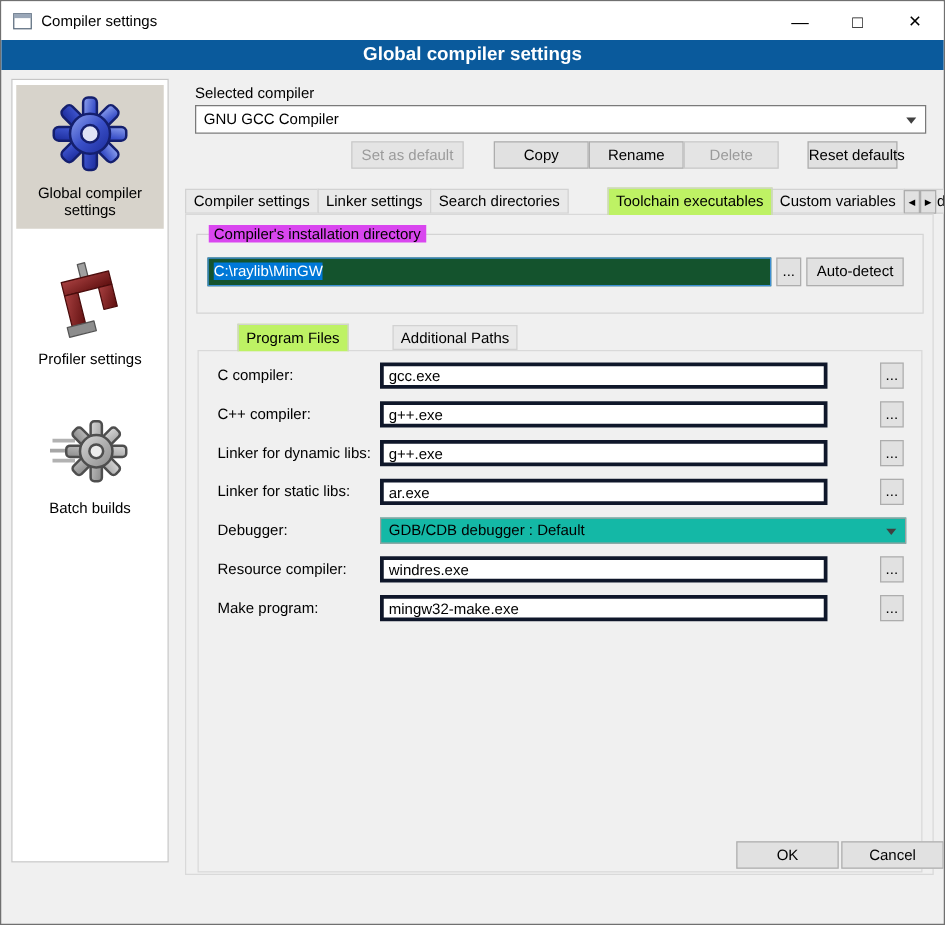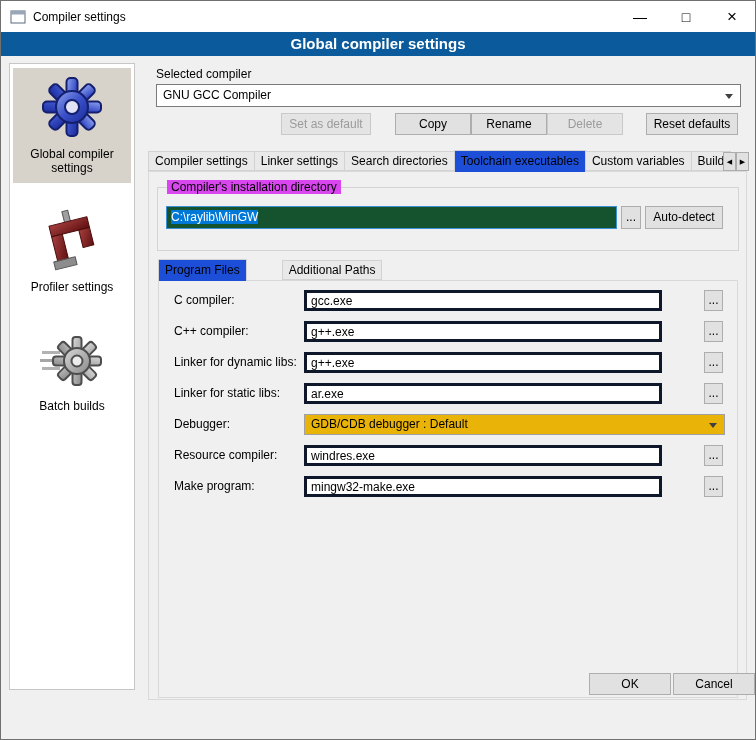--- a/index.html
+++ b/index.html
@@ -28,26 +28,26 @@
 
   
   .btn { position:absolute; background:#e1e1e1; border:1px solid #adadad; text-align:center; font-size:12px; height:22px; line-height:20px; cursor:default; white-space:nowrap; }
   .btn.disabled { color:#9b9b9b; border-color:#c9c9c9; background:#e4e4e4; }
   .btn.mini { height:21px; line-height:19px; }
 
   
   .lbl { position:absolute; }
   .combo { position:absolute; background:#fff; border:1px solid #7a7a7a; padding-left:6px; line-height:21px; white-space:nowrap; overflow:hidden; }
   .combo .chev { position:absolute; right:7px; top:50%; margin-top:-2px; width:0; height:0; border-left:4px solid transparent; border-right:4px solid transparent; border-top:5px solid #404040; }
-  .combo.gray { background:#eab308; border-color:#a0a0a0; }
+  .combo.gray { background:#14b8a6; border-color:#a0a0a0; }
 
   
   .tabstrip { position:absolute; display:flex; align-items:flex-end; height:21px; }
   .tab { height:20px; line-height:19px; padding:0 6px; background:#e9e9e9; border:1px solid #d2d2d2; margin-right:-1px; white-space:nowrap; }
-  .tab.active { height:22px; line-height:21px; margin-bottom:-1px; background:#1d4ed8; border-bottom:none; position:relative; z-index:3; }
+  .tab.active { height:22px; line-height:21px; margin-bottom:-1px; background:#bef264; border-bottom:none; position:relative; z-index:3;margin-left:32px; }
   .tab.clipped { width:40px; overflow:hidden; padding-right:0; }
   .tab-scroll { position:absolute; top:151px; width:13px; height:19px; background:#e1e1e1; border:1px solid #adadad; font-size:7px; display:flex; align-items:center; justify-content:center; }
 
   .tabpanel { position:absolute; left:147px; top:170px; width:599px; height:529px; background:#f0f0f0; border:1px solid #d9d9d9; }
 
   
   .groupbox { position:absolute; left:156px; top:186px; width:582px; height:64px; border:1px solid #d4d4d4; }
   .groupbox .legend { position:absolute; top:-8px; left:9px; background:#d946ef; padding:0 4px; }
 
   .textbox { position:absolute; background:#14532d; border:1px solid var(--accent_border,#3c8fd4); padding:3px 4px; line-height:15px; white-space:nowrap; overflow:hidden; }
@@ -159,21 +159,21 @@
   <div class="lbl" style="left:155px; top:66px;">Selected compiler</div>
   <div class="combo" style="left:155px; top:83px; width:585px; height:23px;">
     <span>GNU GCC Compiler</span>
     <span class="chev"></span>
   </div>
 
   <div class="btn disabled" style="left:280px; top:112px; width:90px;">Set as default</div>
   <div class="btn" style="left:394px; top:112px; width:76px;">Copy</div>
   <div class="btn" style="left:470px; top:112px; width:76px;">Rename</div>
   <div class="btn disabled" style="left:546px; top:112px; width:76px;">Delete</div>
-  <div class="btn" style="left:645px; top:112px; width:92px;text-align:center;">Reset defaults</div>
+  <div class="btn" style="left:645px; top:112px; width:72px;text-align:center;">Reset defaults</div>
 
   <div class="tabstrip" style="left:147px; top:149px;">
     <div class="tab">Compiler settings</div>
     <div class="tab">Linker settings</div>
     <div class="tab">Search directories</div>
     <div class="tab active">Toolchain executables</div>
     <div class="tab">Custom variables</div>
     <div class="tab clipped">Build options</div>
   </div>
   <div class="tab-scroll" style="left:722px;">◀</div>

